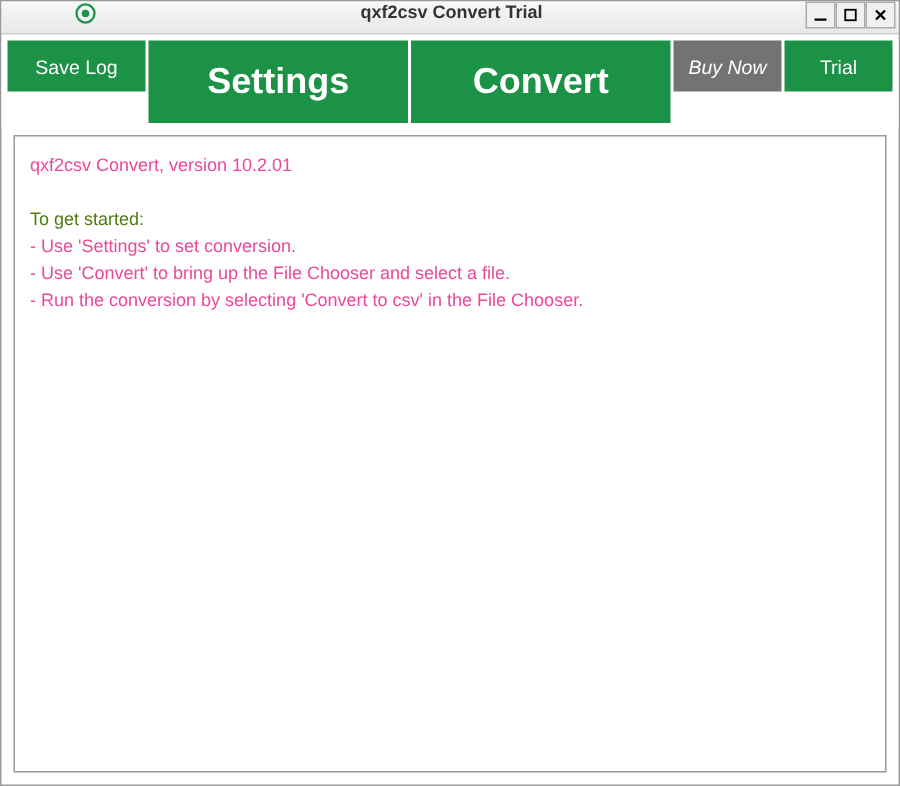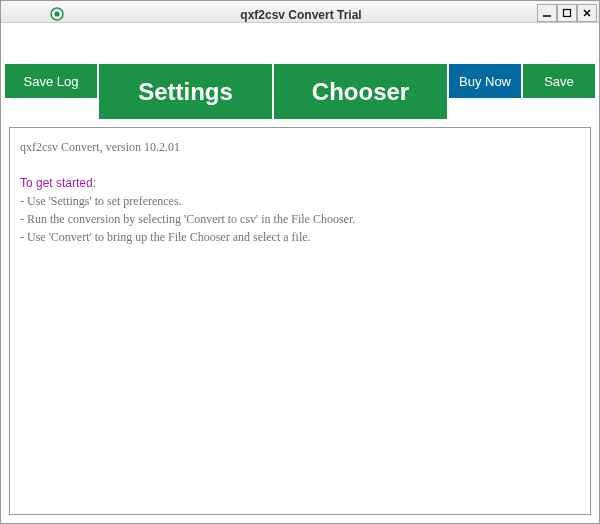--- a/index.html
+++ b/index.html
@@ -15,21 +15,21 @@
       height: 100%;
       border: 1px solid #999;
       display: flex;
       flex-direction: column;
     }
     .titlebar {
       height: 22px;
       background: linear-gradient(#f8f8f8, #e8e8e8);
       border-bottom: 1px solid #ccc;
       display: flex;
-      align-items: flex-end;
+      align-items: flex-start;
       position: relative;
       padding-left: 44px;
     }
     .titlebar-icon {
       width: 16px;
       height: 16px;
       margin-left: 4px;
       display: flex;
       align-items: center;
       justify-content: center;
@@ -57,21 +57,20 @@
       cursor: pointer;
       display: flex;
       align-items: center;
       justify-content: center;
     }
     .toolbar {
       display: flex;
       padding: 4px;
       gap: 2px;
       background: #fff;
-      margin-top: 37px;
     }
     .toolbar-col-small {
       display: flex;
       flex-direction: column;
       gap: 2px;
       width: 92px;
     }
     .toolbar-col-side {
       display: flex;
       flex-direction: column;
@@ -92,43 +91,44 @@
       height: 34px;
       font-size: 13px;
     }
     .btn-big {
       flex: 1;
       height: 55px;
       font-size: 24px;
       font-weight: bold;
     }
     .btn-purple {
-      background: #0369a1;
+      background: #737373;
+      font-style: italic;
     }
     .content {
       flex: 1;
       margin: 4px 8px 8px 8px;
       border: 1px solid #999;
       padding: 10px;
       font-family: "Courier New", monospace;
       font-size: 12px;
       color: #000;
       line-height: 1.5;
       overflow: auto;
       background: #fff;
     }
     .blue-text {
-      color: #a21caf;
+      color: #4d7c0f;
       font-family: Arial, sans-serif;
       font-size: 12px;
     }
     .mono-text {
-      font-family: Liberation Serif, serif;
+      font-family: Liberation Sans, sans-serif;
       font-size: 12px;
-      color: #737373;
+      color: #ec4899;
     }
   </style>
 </head>
 <body>
 
 <div class="window">
   <div class="titlebar">
     <div class="titlebar-icon">
       <svg width="14" height="14" viewBox="0 0 14 14">
         <circle cx="7" cy="7" r="6" fill="none" stroke="#1B9245" stroke-width="1.5"></circle>
@@ -154,30 +154,30 @@
           </svg>
       </div>
     </div>
   </div>
 
   <div class="toolbar">
     <div class="toolbar-col-small">
       <button class="btn btn-small">Save Log</button>
     </div>
     <button class="btn btn-big">Settings</button>
-    <button class="btn btn-big">Chooser</button>
+    <button class="btn btn-big">Convert</button>
     <div class="toolbar-col-side">
       <button class="btn btn-small btn-purple">Buy Now</button>
     </div>
     <div class="toolbar-col-side">
-      <button class="btn btn-small">Save</button>
+      <button class="btn btn-small">Trial</button>
     </div>
   </div>
 
   <div class="content">
     <div class="mono-text">qxf2csv Convert, version 10.2.01</div>
     <br>
     <div class="blue-text">To get started:</div>
-    <div class="mono-text">- Use 'Settings' to set preferences.</div>
+    <div class="mono-text">- Use 'Settings' to set conversion.</div>
+    <div class="mono-text">- Use 'Convert' to bring up the File Chooser and select a file.</div>
     <div class="mono-text">- Run the conversion by selecting 'Convert to csv' in the File Chooser.</div>
-    <div class="mono-text">- Use 'Convert' to bring up the File Chooser and select a file.</div>
   </div>
 </div>
 
 </body></html>

